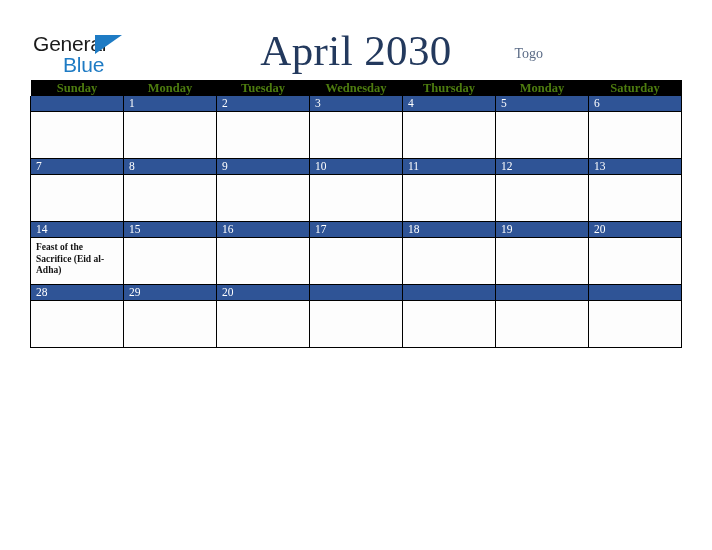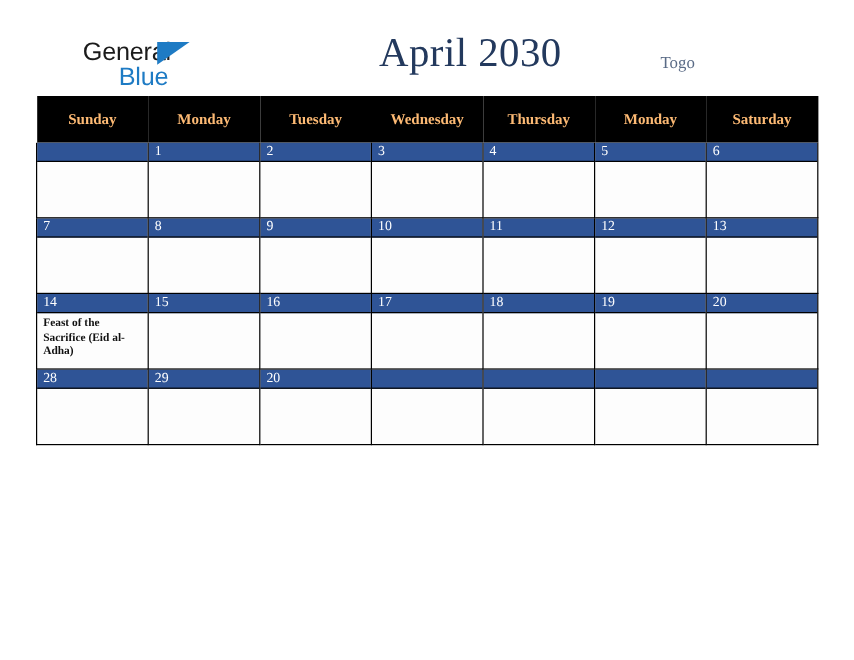--- a/index.html
+++ b/index.html
@@ -15,21 +15,20 @@
     position: relative;
   }
 
   
   .page-header {
     position: absolute;
     left: 0;
     top: 0;
     width: 576px;
     height: 78px;
-    margin-left: 36px;
   }
 
   .logo {
     position: absolute;
     left: 33px;
     top: 33px;
     width: 130px;
     height: 42px;
   }
   .logo-general {
@@ -62,21 +61,21 @@
     line-height: 1;
   }
 
   .month-title {
     position: absolute;
     left: 0;
     top: 26px;
     width: 712px;
     text-align: center;
     font-family: "Liberation Serif", serif;
-    font-size: 34px;
+    font-size: 43px;
     color: #23395d;
     letter-spacing: 0.4px;
   }
 
   .country-label {
     position: absolute;
     right: 33px;
     top: 46px;
     font-family: "Liberation Serif", serif;
     font-size: 14px;
@@ -88,25 +87,25 @@
     position: absolute;
     left: 30px;
     top: 80px;
     width: 652px;
     border-collapse: collapse;
     table-layout: fixed;
   }
 
   .calendar th {
     background: #000000;
-    color: #fdba74;
+    color: #4d7c0f;
     font-family: "Liberation Serif", serif;
     font-size: 12.5px;
     font-weight: bold;
-    height: 39px;
+    height: 16px;
     padding: 0;
     text-align: center;
     border: none;
   }
 
   .calendar td {
     width: 93.14px;
     height: 62px;
     padding: 0;
     vertical-align: top;

